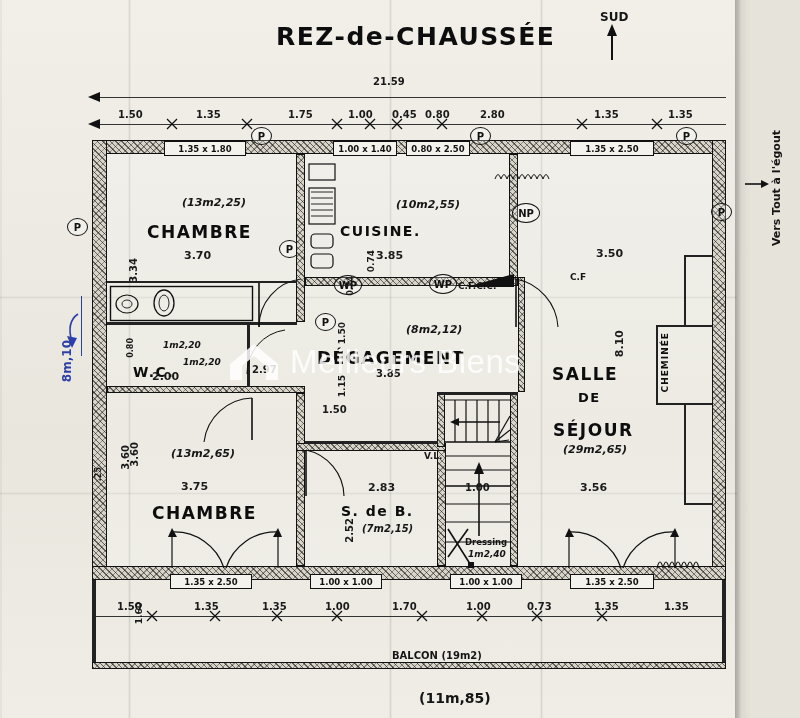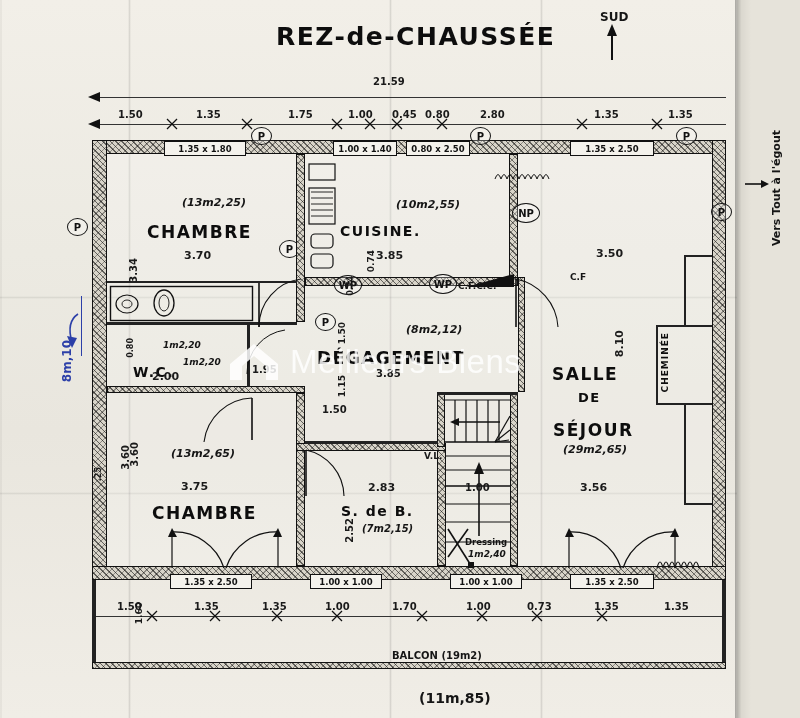--- a/index.html
+++ b/index.html
@@ -237,21 +237,21 @@
   <div class="ink lbl" style="left:317px;top:348px;font-size:17px;">DÉGAGEMENT</div>
   <div class="ink dim" style="left:376px;top:368px;font-size:10px;">3.85</div>
   <div class="ink dim vert" style="left:337px;top:322px;font-size:9px;">1.50</div>
   <div class="ink dim vert" style="left:337px;top:375px;font-size:9px;">1.15</div>
   <div class="ink dim" style="left:322px;top:404px;font-size:10px;">1.50</div>
 
   <div class="ink lbl" style="left:133px;top:364px;font-size:14px;">W.C.</div>
   <div class="ink area" style="left:163px;top:340px;font-size:9px;">1m2,20</div>
   <div class="ink area" style="left:183px;top:357px;font-size:9px;">1m2,20</div>
   <div class="ink dim" style="left:152px;top:370px;font-size:11px;">2.00</div>
-  <div class="ink dim" style="left:252px;top:364px;font-size:10px;">1.95</div>
+  <div class="ink dim" style="left:252px;top:364px;font-size:10px;">2.97</div>
   <div class="ink dim vert" style="left:126px;top:338px;font-size:8px;">0.80</div>
 
   <svg style="left:110px;top:286px;width:150px;height:36px">
     <ellipse cx="17" cy="18" rx="11" ry="9" fill="none" stroke="#111" stroke-width="1.2"></ellipse>
     <ellipse cx="17" cy="18" rx="5" ry="4" fill="none" stroke="#111" stroke-width="0.9"></ellipse>
     <ellipse cx="54" cy="17" rx="10" ry="13" fill="none" stroke="#111" stroke-width="1.3"></ellipse>
     <ellipse cx="54" cy="17" rx="5" ry="8" fill="none" stroke="#111" stroke-width="0.9"></ellipse>
     <rect x="0.5" y="0.5" width="142" height="34" fill="none" stroke="#111" stroke-width="1.4"></rect>
   </svg>
 

